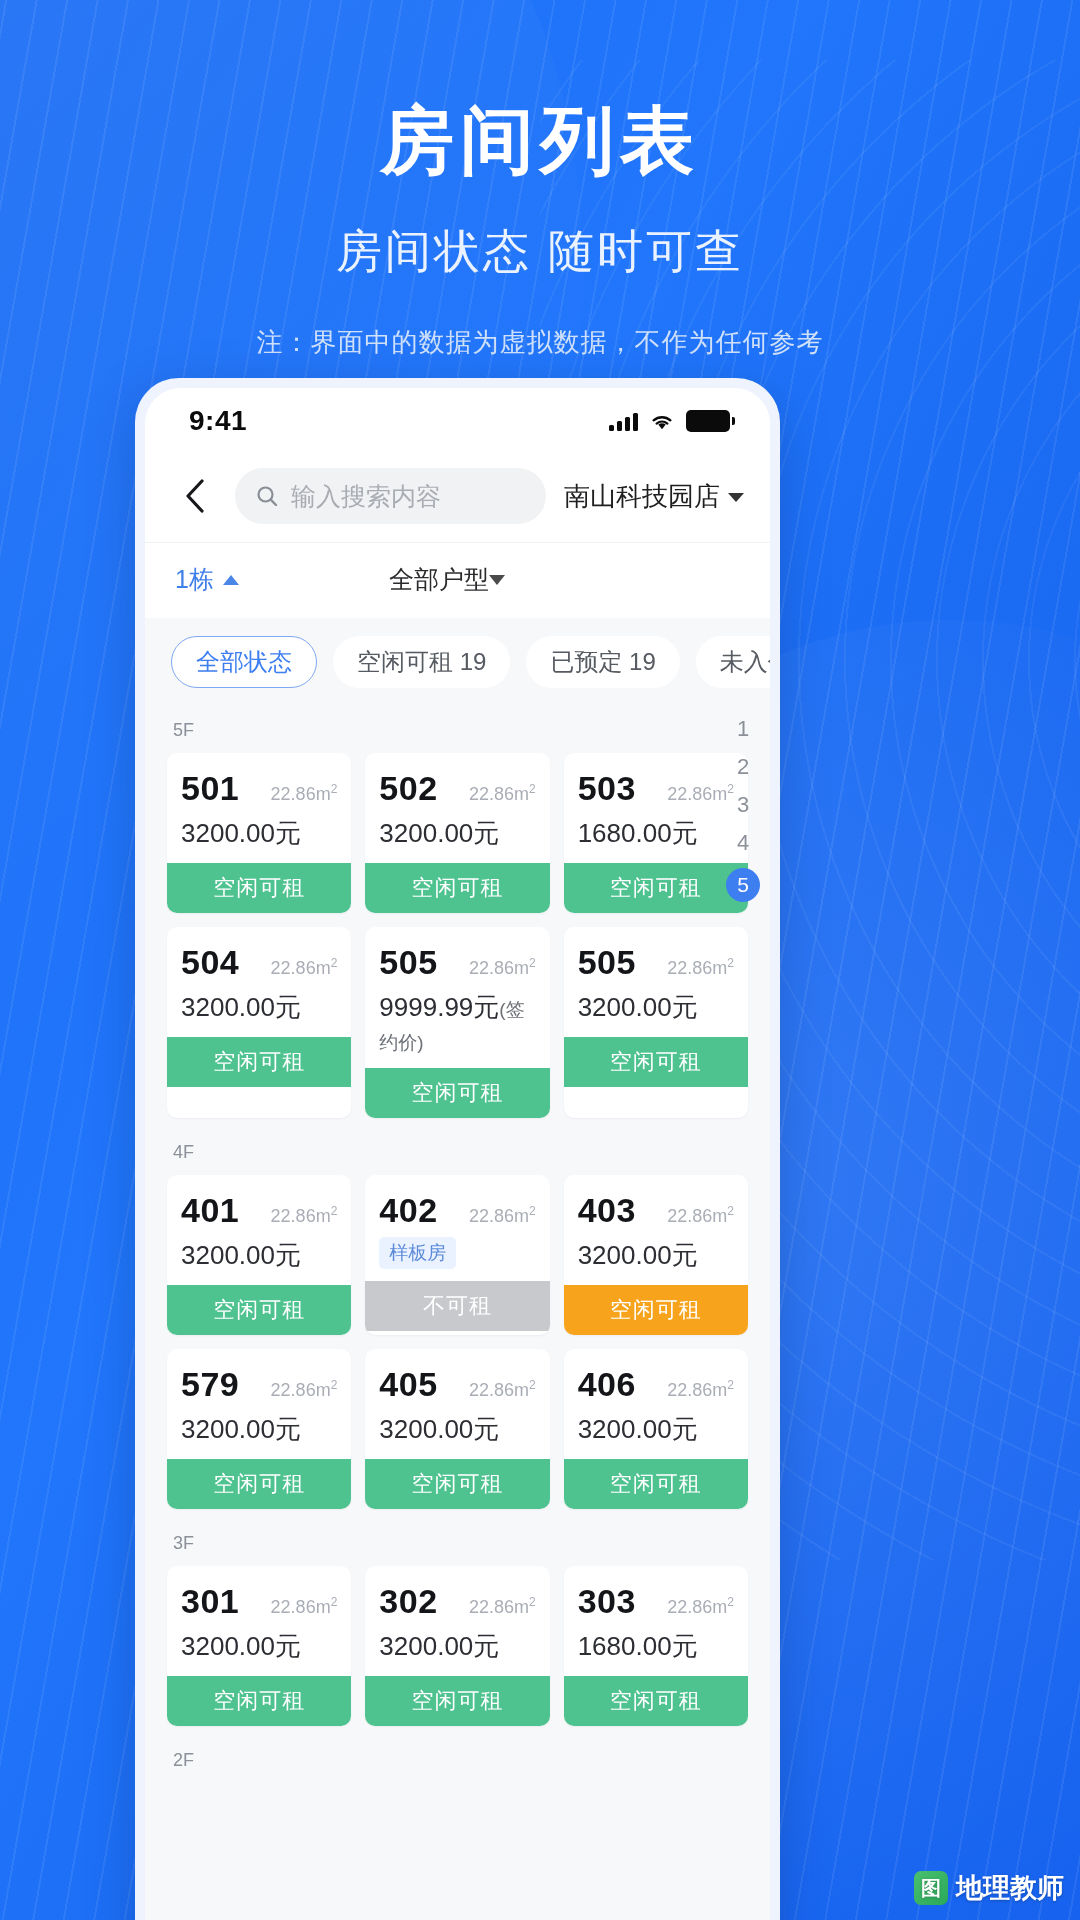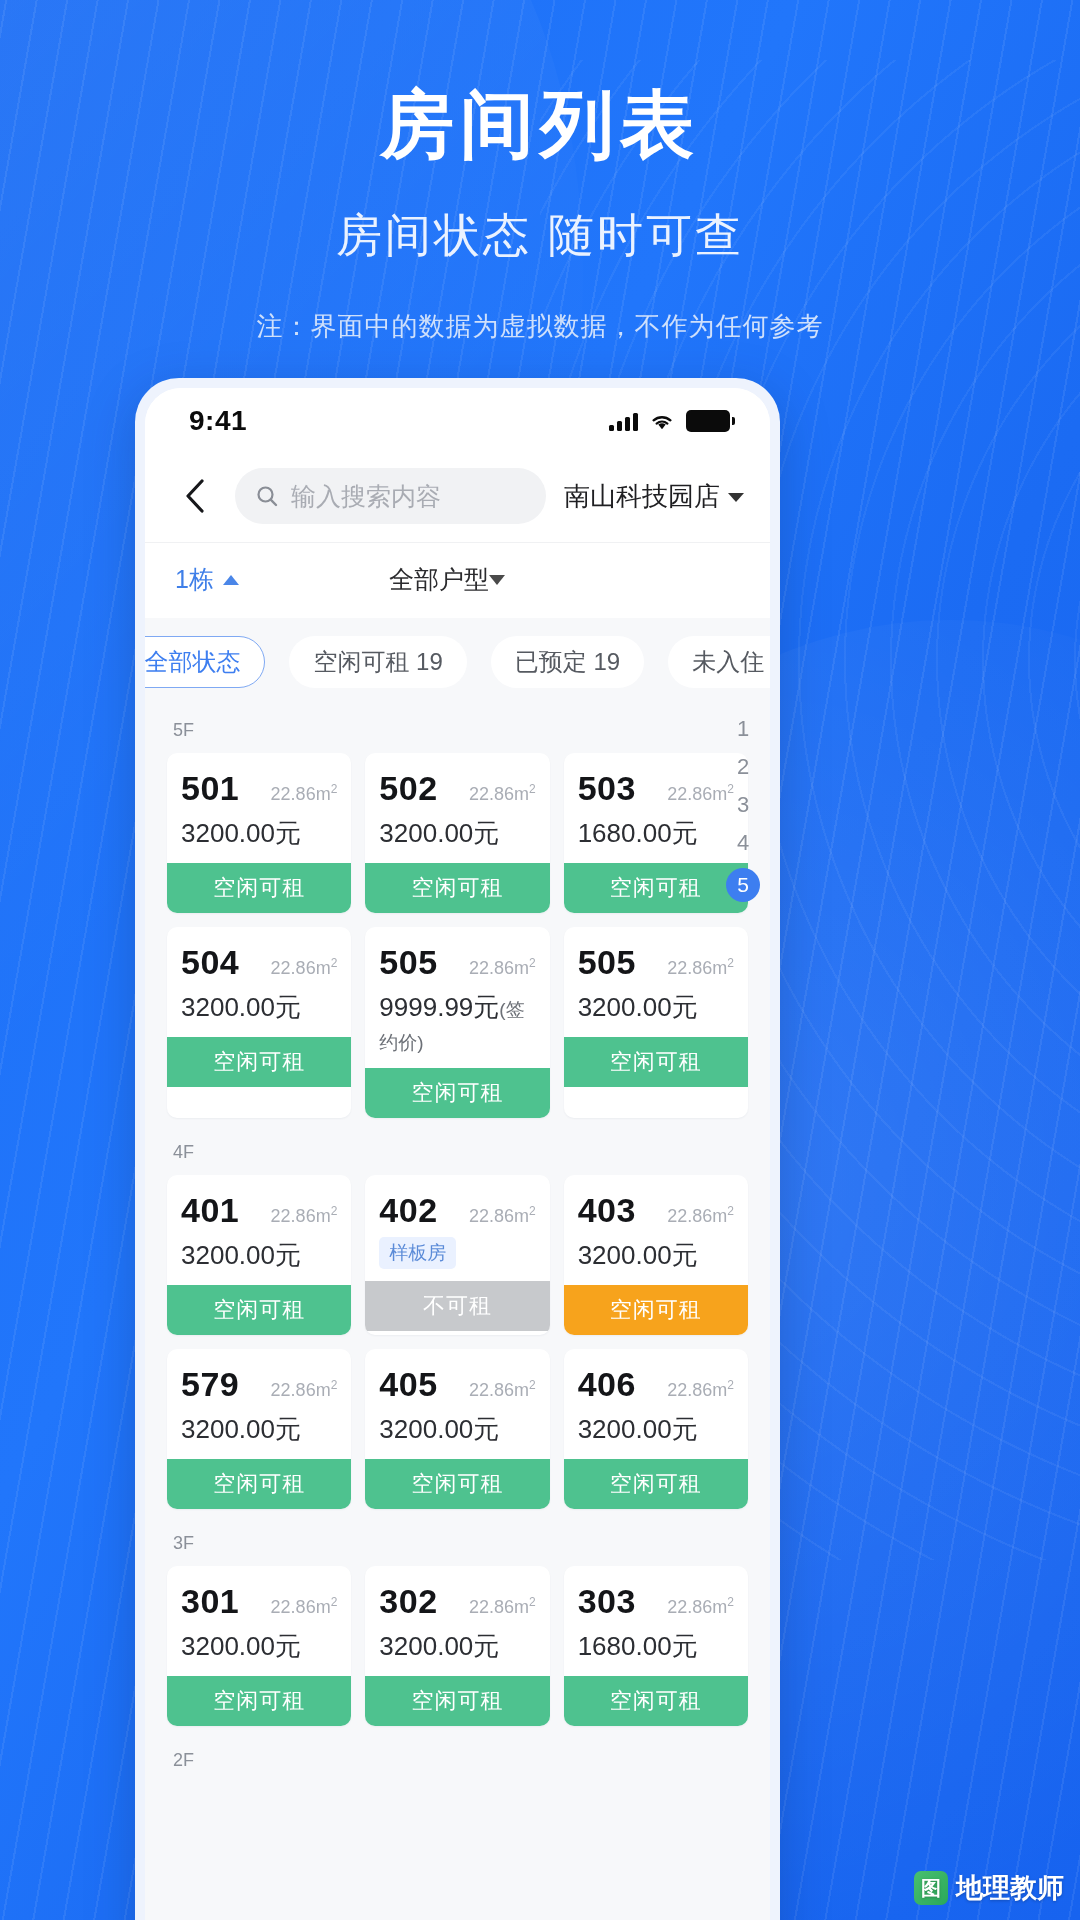--- a/index.html
+++ b/index.html
@@ -38,21 +38,21 @@
   }
   .promo .arcs {
     position: absolute; right: -240px; top: 60px; width: 780px; height: 1500px;
     background-image:
       repeating-radial-gradient(circle at 110% 40%,
         rgba(255,255,255,0.055) 0px, rgba(255,255,255,0.055) 2px,
         rgba(255,255,255,0) 2px, rgba(255,255,255,0) 46px);
   }
 
   .promo-head {
-    position: absolute; top: 0; left: 0; width: 1080px;
+    position: absolute; top: 16px; left: 0; width: 1080px;
     text-align: center; z-index: 5;
   }
   .promo-title {
     margin-top: 84px;
     font-size: 74px; font-weight: bold; color: #ffffff;
     letter-spacing: 6px; line-height: 1.1;
   }
   .promo-sub {
     margin-top: 40px;
     font-size: 46px; color: #eaf2ff; letter-spacing: 3px; font-weight: 300;
@@ -135,26 +135,25 @@
     background: #fff;
     border-top: 1px solid #f0f1f3;
   }
   .f-building { font-size: 25px; color: #3f7fe8; display: flex; align-items: center; gap: 9px; }
   .tri-up { width:0;height:0;border-left:8px solid transparent;border-right:8px solid transparent;border-bottom:10px solid #4a86e8; }
   .tri-down { width:0;height:0;border-left:8px solid transparent;border-right:8px solid transparent;border-top:10px solid #4a4a4a; }
   .f-type { margin-left: 150px; font-size: 25px; color: #2b2b2e; display: flex; align-items: center; gap: 0; }
 
   
   .chiprow {
-    display: flex; align-items: center; gap: 24px;
+    display: flex; align-items: center; gap: 16px;
     padding: 18px 0 18px 26px;
     background: #f7f8fa;
     overflow: hidden;
     white-space: nowrap;
-    justify-content: center;
   }
   .chip {
     flex: 0 0 auto;
     height: 52px; border-radius: 26px; background: #fff;
     display: inline-flex; align-items: center; justify-content: center;
     padding: 0 24px; font-size: 24px; color: #565a61;
   }
   .chip.active {
     color: #3d7ef0; border: 1.5px solid #7fa9f3; background: #fff; font-weight: 500;
   }

